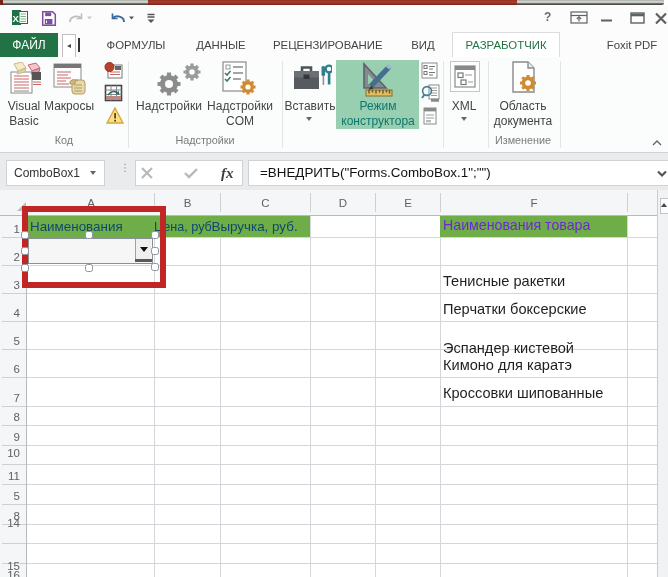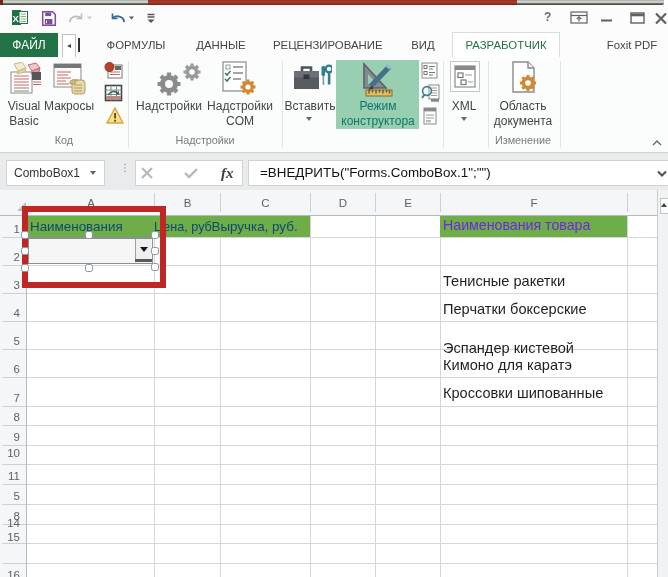--- a/index.html
+++ b/index.html
@@ -357,21 +357,21 @@
     <div class="rhl" style="top:143.5px;">5</div>
     <div class="rhl" style="top:171.5px;">6</div>
     <div class="rhl" style="top:200.5px;">7</div>
     <div class="rhl" style="top:220px;">8</div>
     <div class="rhl" style="top:239.7px;">9</div>
     <div class="rhl" style="top:256px;">10</div>
     <div class="rhl" style="top:279.1px;">11</div>
     <div class="rhl" style="top:298.8px;">5</div>
     <div class="rhl" style="top:318.5px;">8</div>
     <div class="rhl" style="top:326px;">14</div>
-    <div class="rhl" style="top:340px;">15</div>
+    <div class="rhl" style="top:369px;">15</div>
     <div class="rhl" style="top:377.6px;">16</div>
     <div class="vgl" style="left:153.5px;"></div>
     <div class="vtick" style="left:153.5px;"></div>
     <div class="vgl" style="left:219.5px;"></div>
     <div class="vtick" style="left:219.5px;"></div>
     <div class="vgl" style="left:309.5px;"></div>
     <div class="vtick" style="left:309.5px;"></div>
     <div class="vgl" style="left:374.5px;"></div>
     <div class="vtick" style="left:374.5px;"></div>
     <div class="vgl" style="left:439.5px;"></div>

